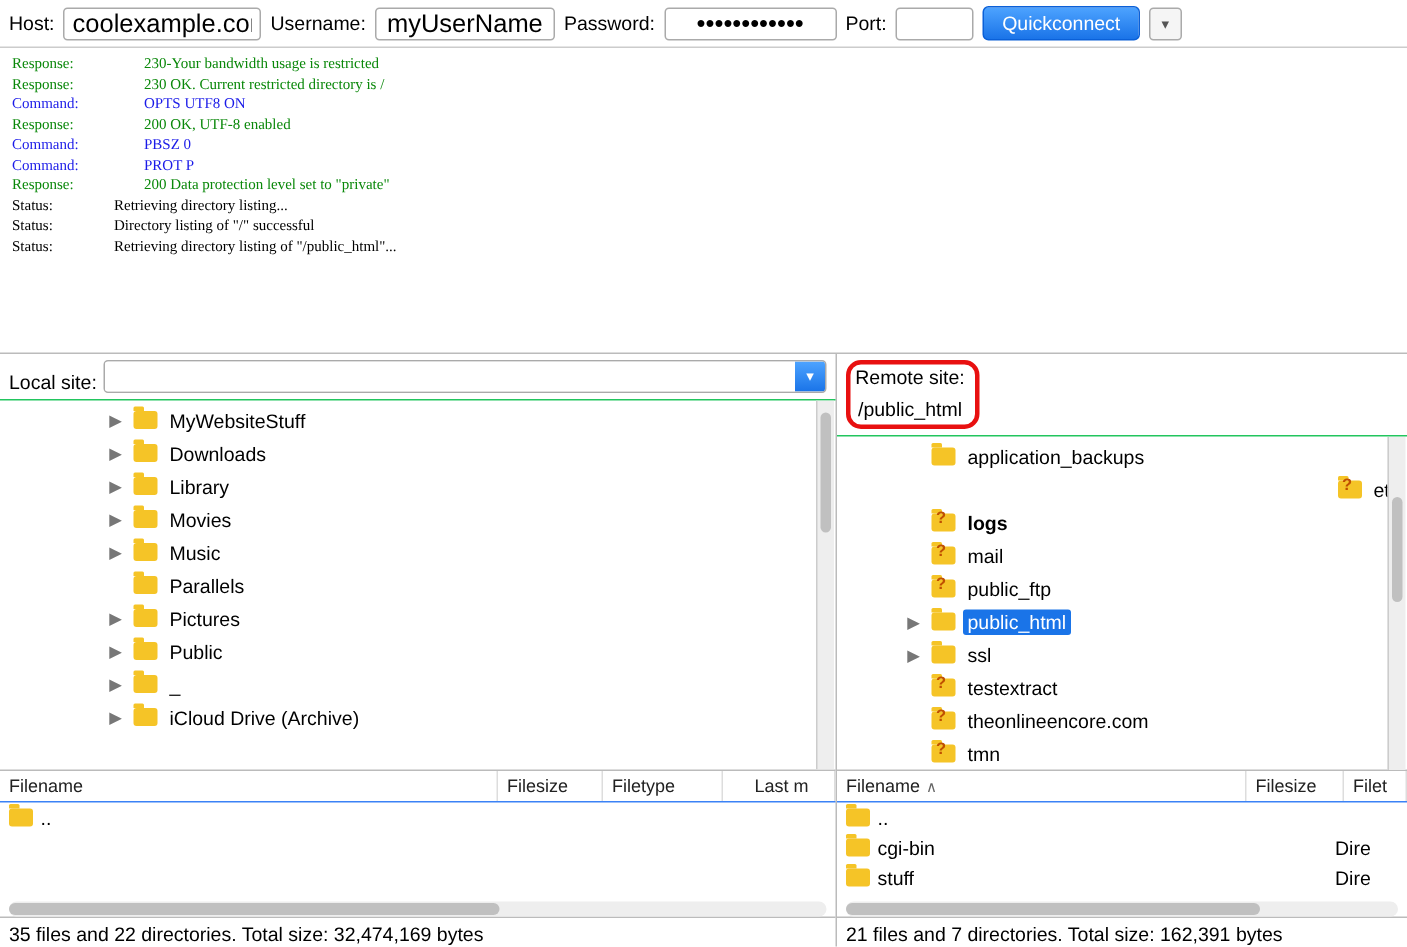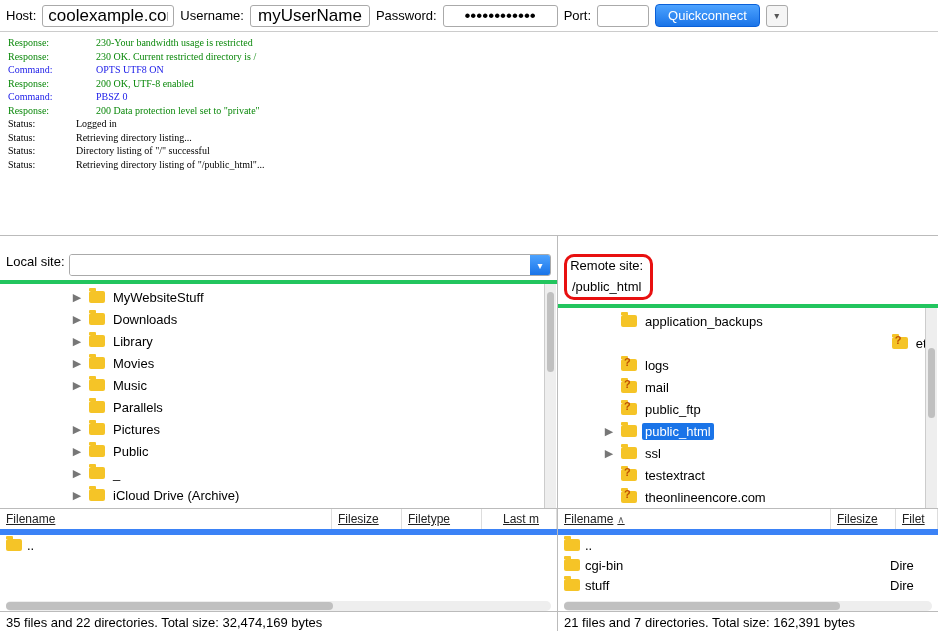--- a/index.html
+++ b/index.html
@@ -25,21 +25,21 @@
   .lg-black .lbl { color: #000; }
   .lg-black .lbl { display: inline-block; width: 68px; }
   .lg-black .msg { color: #000; }
   
   
   .panes { display: flex; height: calc(631px - 30px - 204px); }
   .pane { display: flex; flex-direction: column; border-right: 1px solid #bbb; }
   .pane-left { width: 558px; }
   .pane-right { flex: 1; border-right: none; }
   
-  .site-bar { display: flex; align-items: flex-start; padding: 4px 6px; gap: 4px; border-bottom: 4px solid #22c55e; margin-top: 14px; }
+  .site-bar { display: flex; align-items: flex-end; padding: 4px 6px; gap: 4px; border-bottom: 1px solid #22c55e; }
   .site-bar .combo { flex: 1; display: flex; border: 1px solid #aaa; border-radius: 3px; height: 22px; overflow: hidden; }
   .site-bar .combo input { flex: 1; border: none; padding: 2px 6px; font-size: 13px; outline: none; }
   .site-bar .combo .dd { width: 20px; background: linear-gradient(#4da3ff,#1a74e8); display: flex; align-items: center; justify-content: center; color: #fff; font-size: 10px; cursor: pointer; }
   .red-box { border: 3px solid #e81010; border-radius: 10px; padding: 1px 4px 2px 0; flex-direction: column; }
   .remote-wrap { display:inline-flex; align-items:center; gap:5px; }
   
   
   .tree { flex: 1; overflow: auto; padding: 2px 2px 2px 10px; position: relative; }
   .tree-row { display: flex; align-items: center; height: 22px; gap: 4px; padding-left: 50px; }
   .tree-row .tri { width: 14px; display: inline-flex; justify-content: center; color: #777; font-size: 11px; cursor: pointer; }
@@ -48,21 +48,21 @@
   .folder-ic::before { content: ""; position: absolute; top: -3px; left: 0; width: 7px; height: 3px; background: #f5c427; border-radius: 1px 1px 0 0; }
   .qmark { position: relative; }
   .qmark::after { content: "?"; position: absolute; left: 3px; top: -3px; font-size: 11px; font-weight: bold; color: #c05000; z-index: 2; }
   .tree-row .tlabel { padding: 1px 3px; }
   .tree-row.sel .tlabel { background: #1a74e8; color: #fff; border-radius: 2px; }
   .tree-sb2 { position:absolute; right:1px; top:0; bottom:0; width:12px; background:#eee; border-left:1px solid #ccc; }
   .tree-sb2 .thumb { position:absolute; left:2px; right:2px; top:8px; height:80px; background:#c0c0c0; border-radius:4px; }
   
   
   .filelist { border-top: 1px solid #bbb; }
-  .fl-head { display: flex; font-size: 12px; color: #222; border-bottom: 6px solid #3b82f6; text-decoration: underline; }
+  .fl-head { display: flex; font-size: 12px; color: #222; border-bottom: 1px solid #3b82f6; }
   .fl-head > div { padding: 3px 6px; border-right: 1px solid #ddd; }
   .fl-l .col1 { flex: 1; }
   .fl-l .col2 { width: 70px; }
   .fl-l .col3 { width: 80px; }
   .fl-l .col4 { width: 60px; margin-left: 15px; }
   .fl-r .col1 { flex: 1; }
   .fl-r .col2 { width: 65px; }
   .fl-r .col3 { width: 42px; }
   .sort-ind { font-size: 10px; color: #666; margin-left: 4px; }
   
@@ -94,22 +94,22 @@
       <span>▾</span>
     </div>
 </div>
 
 <div class="log" id="log">
     <div class="log-line lg-green"><span class="lbl">Response:</span><span class="msg">230-Your bandwidth usage is restricted</span></div>
     <div class="log-line lg-green"><span class="lbl">Response:</span><span class="msg">230 OK. Current restricted directory is /</span></div>
     <div class="log-line lg-blue"><span class="lbl">Command:</span><span class="msg">OPTS UTF8 ON</span></div>
     <div class="log-line lg-green"><span class="lbl">Response:</span><span class="msg">200 OK, UTF-8 enabled</span></div>
     <div class="log-line lg-blue"><span class="lbl">Command:</span><span class="msg">PBSZ 0</span></div>
+    <div class="log-line lg-blue"><span class="lbl">Command:</span><span class="msg">PROT P</span></div>
     <div class="log-line lg-green"><span class="lbl">Response:</span><span class="msg">200 Data protection level set to "private"</span></div>
-    <div class="log-line lg-black"><span class="lbl">Status:</span><span class="msg">Logged in</span></div>
     <div class="log-line lg-black"><span class="lbl">Status:</span><span class="msg">Retrieving directory listing...</span></div>
     <div class="log-line lg-black"><span class="lbl">Status:</span><span class="msg">Directory listing of "/" successful</span></div>
     <div class="log-line lg-black"><span class="lbl">Status:</span><span class="msg">Retrieving directory listing of "/public_html"...</span></div>
   </div>
 
 <div class="panes">
 
   <div class="pane pane-left">
     <div class="site-bar">
       <span>Local site:</span>
@@ -237,21 +237,21 @@
           </span>
           <span class="tlabel">application_backups</span>
         </div>
         <div class="tree-row" style="padding-left: 40px; justify-content: flex-end;">
           <span class="tri"></span>
           <span class="ficon">
             <span class="folder-ic qmark"></span>
           </span>
           <span class="tlabel">etc</span>
         </div>
-        <div class="tree-row" style="padding-left: 40px;">
+        <div class="tree-row" style="padding-left: 40px; font-weight: bold;">
           <span class="tri"></span>
           <span class="ficon">
             <span class="folder-ic qmark"></span>
           </span>
           <span class="tlabel">logs</span>
         </div>
         <div class="tree-row" style="padding-left: 40px;">
           <span class="tri"></span>
           <span class="ficon">
             <span class="folder-ic qmark"></span>

